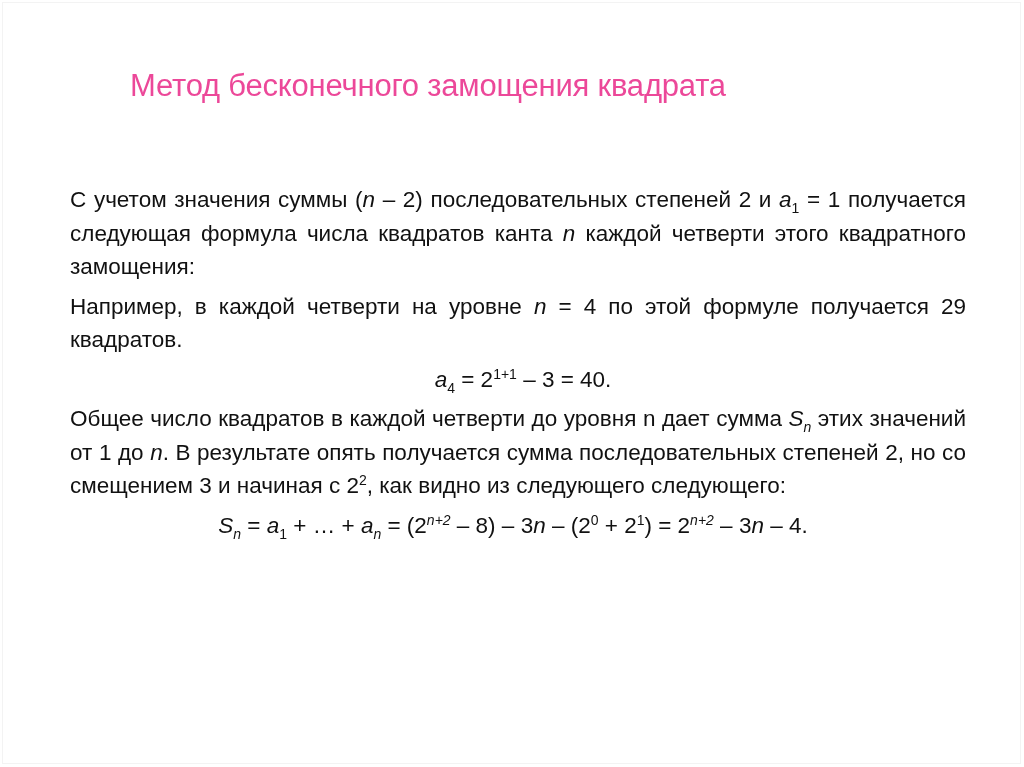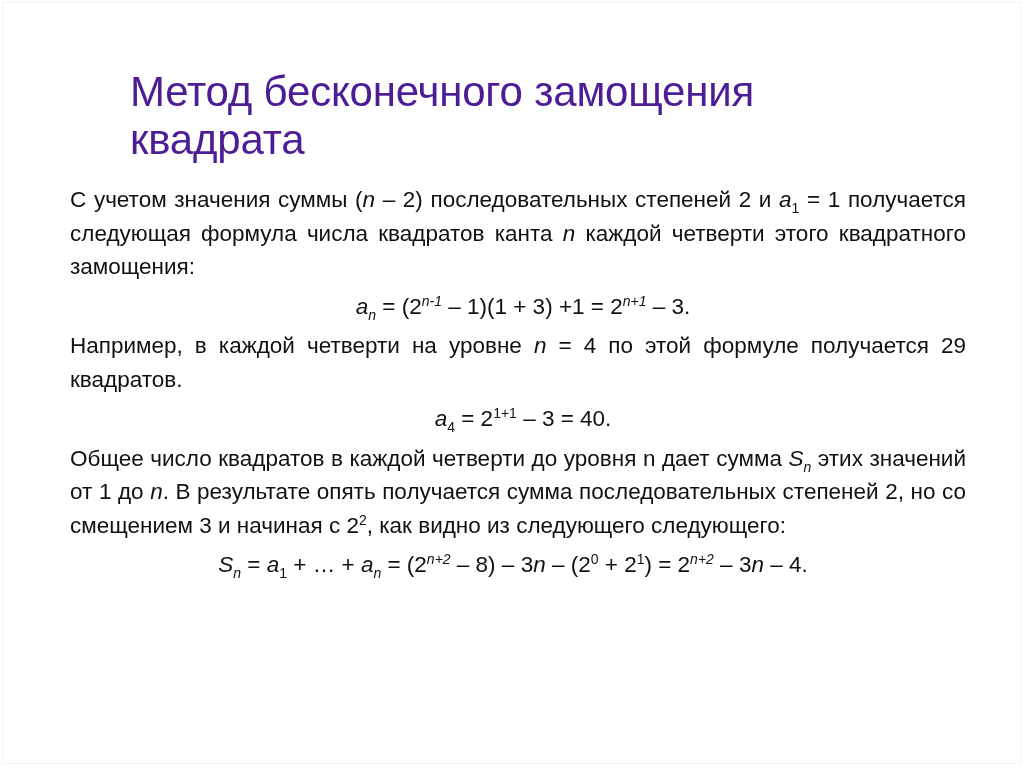--- a/index.html
+++ b/index.html
@@ -4,40 +4,39 @@
   <style>
     html, body { margin: 0; padding: 0; }
     body {
       width: 1024px; height: 767px; background: #ffffff; overflow: hidden;
       font-family: "Liberation Sans", "DejaVu Sans", sans-serif; color: #111111;
       position: relative;
     }
     .frame { position: absolute; left: 2px; top: 2px; width: 1019px; height: 762px; border: 1px solid #f3f3f3; box-sizing: border-box; }
     .title {
       position: absolute; left: 130px; top: 68px; width: 760px;
-      font-size: 42px; letter-spacing: -0.2px; color: #4c1d95;
+      font-size: 31px; letter-spacing: -0.2px; color: #ec4899;
     }
     .body { position: absolute; left: 60px; top: 183px; width: 906px; font-size: 22.5px; line-height: 33.5px; }
     .para { text-align: justify; text-align-last: left; margin: 0 0 6px 10px; }
     .formula { text-align: center; margin: 0 0 6px 0; }
     i { font-style: italic; }
     sub, sup { font-size: 14px; line-height: 0; }
     .f1 { padding-left: 20px; }
   </style>
 </head>
 <body>
 
 <div class="frame"></div>
 
 <div class="title">Метод бесконечного замощения квадрата</div>
 
 <div class="body">
   <p class="para"><span>С учетом значения суммы (</span><i>n</i><span> – 2) последовательных степеней 2 и </span><i>a</i><sub>1</sub><span> = 1 получается следующая формула числа квадратов канта </span><i>n</i><span> каждой четверти этого квадратного замощения:</span></p>
 
-  <p class="formula f1"><i>a</i><sub><i>n</i></sub><span> = (2</span><sup><i>n-1</i></sup><span> – 1)(1 + 3) +1 = 2</span><sup><i>n+1</i></sup><span> – 3.</span></p>
 
   <p class="para"><span>Например, в каждой четверти на уровне </span><i>n</i><span> = 4 по этой формуле получается 29 квадратов.</span></p>
 
   <p class="formula f1"><i>a</i><sub>4</sub><span> = 2</span><sup>1+1</sup><span> – 3 = 40.</span></p>
 
   <p class="para"><span>Общее число квадратов в каждой четверти до уровня n дает сумма </span><i>S</i><sub><i>n</i></sub><span> этих значений от 1 до </span><i>n</i><span>. В результате опять получается сумма последовательных степеней 2, но со смещением 3 и начиная с 2</span><sup>2</sup><span>, как видно из следующего следующего:</span></p>
 
   <p class="formula"><i>S</i><sub><i>n</i></sub><span> = </span><i>a</i><sub>1</sub><span> + … + </span><i>a</i><sub><i>n</i></sub><span> = (2</span><sup><i>n+2</i></sup><span> – 8) – 3</span><i>n</i><span> – (2</span><sup>0</sup><span> + 2</span><sup>1</sup><span>) = 2</span><sup><i>n+2</i></sup><span> – 3</span><i>n</i><span> – 4.</span></p>
 </div>
 

